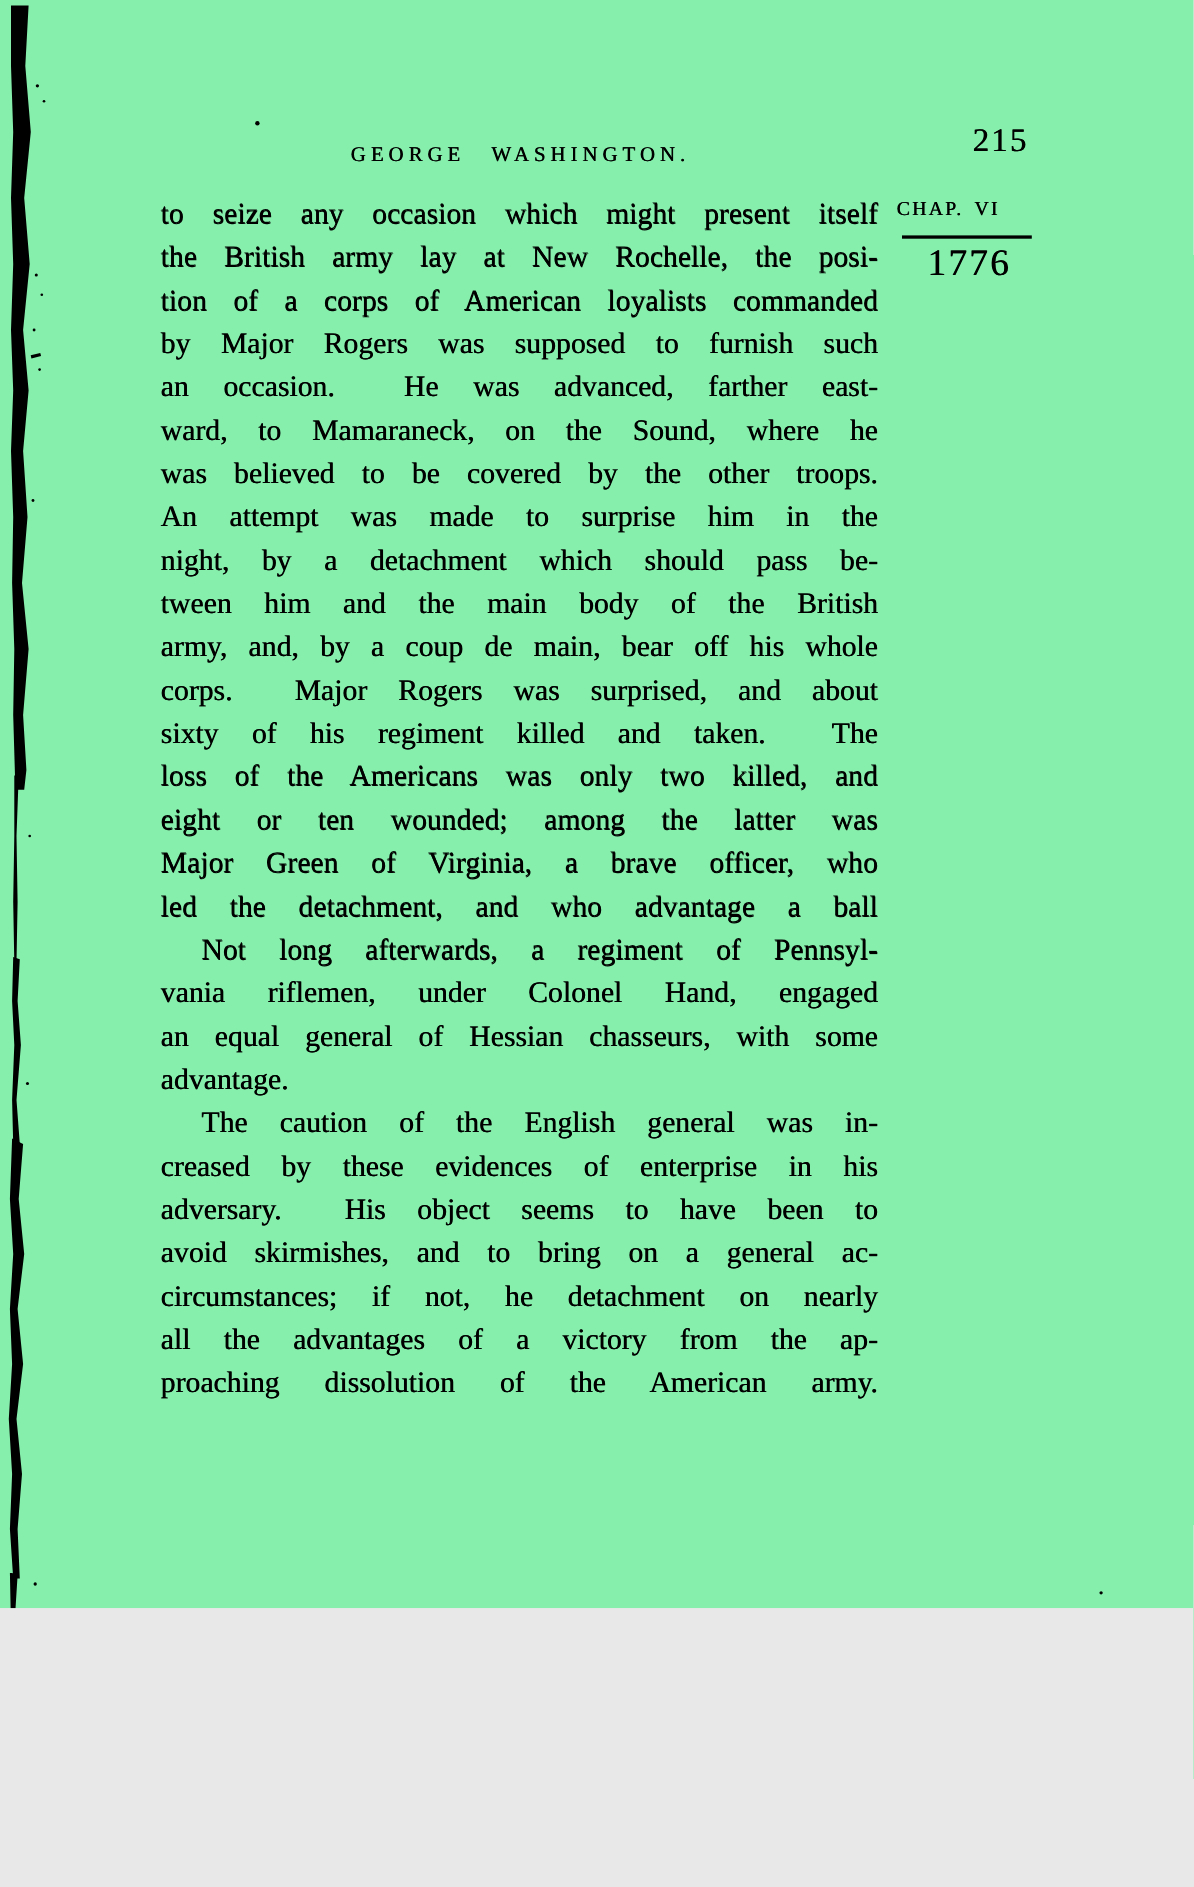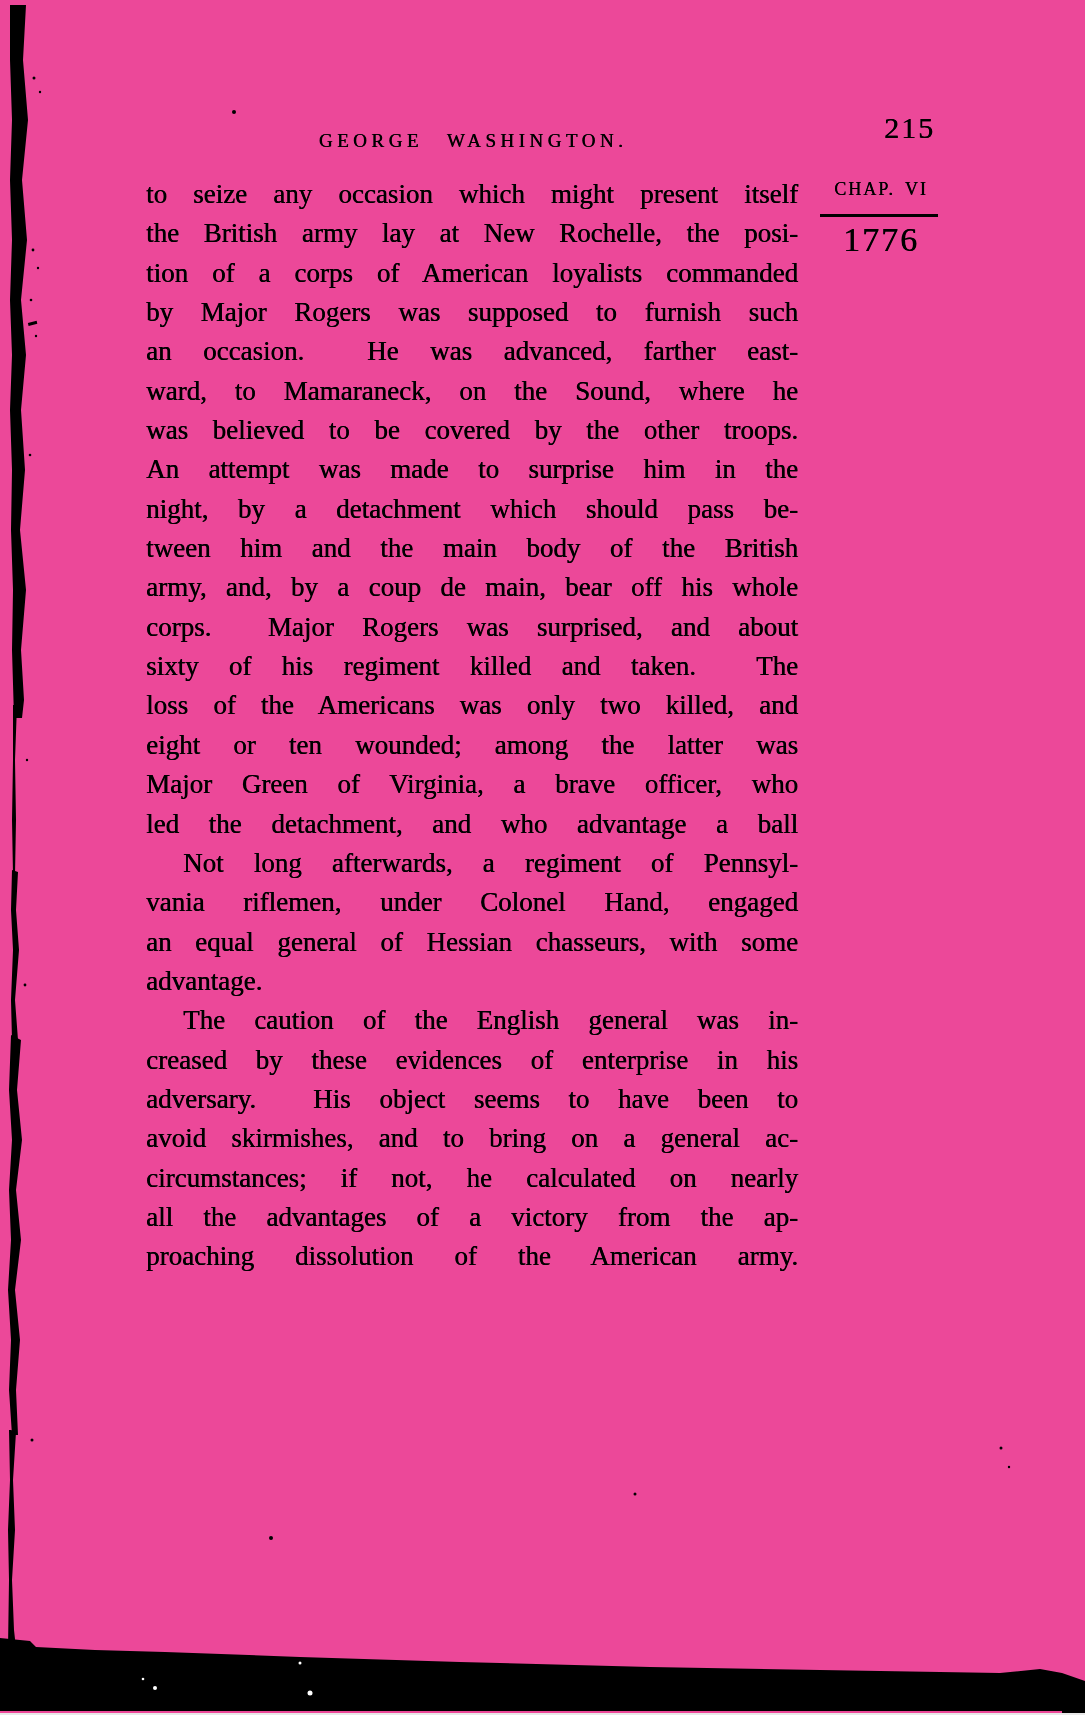--- a/index.html
+++ b/index.html
@@ -1,19 +1,19 @@
 <!DOCTYPE html>
 <html><head>
 <meta charset="utf-8">
 <style>
   html,body { margin:0; padding:0; background:#e8e8e8; }
   .page {
     position:relative;
-    width:1085px; height:1713px;
-    background:#ec4899;
+    width:1085px; height:1462px;
+    background:#86efac;
     overflow:hidden;
     font-family:"Liberation Serif","DejaVu Serif",serif;
     color:#000;
   }
   .ink { text-shadow:0.45px 0.35px 0 #000; }
   .artifacts {
     position:absolute; left:0; top:0; width:1085px; height:1715px;
     z-index:1; pointer-events:none;
   }
   .running-header {
@@ -22,21 +22,21 @@
     font-size:19px; letter-spacing:4.5px; word-spacing:15px;
     z-index:2;
   }
   .page-number {
     position:absolute; top:111px; left:884px;
     font-size:30px; letter-spacing:2px;
     z-index:2;
   }
   .chap-label {
     position:absolute; top:179px; left:815px; width:132px;
-    text-align:center;
+    text-align:left;
     font-size:18px; letter-spacing:2px; word-spacing:4px;
     z-index:2;
   }
   .margin-rule {
     position:absolute; top:214px; left:820px; width:118px; height:3px;
     background:#000; z-index:2;
   }
   .year-label {
     position:absolute; top:221px; left:815px; width:132px;
     text-align:center;
@@ -138,18 +138,18 @@
       <div class="line">Major Green of Virginia, a brave officer, who</div>
       <div class="line">led the detachment, and who advantage a ball</div>
       <div class="line indent">Not long afterwards, a regiment of Pennsyl-</div>
       <div class="line">vania riflemen, under Colonel Hand, engaged</div>
       <div class="line">an equal general of Hessian chasseurs, with some</div>
       <div class="line para-end">advantage.</div>
       <div class="line indent">The caution of the English general was in-</div>
       <div class="line">creased by these evidences of enterprise in his</div>
       <div class="line">adversary.&nbsp; His object seems to have been to</div>
       <div class="line">avoid skirmishes, and to bring on a general ac-</div>
-      <div class="line">circumstances; if not, he calculated on nearly</div>
+      <div class="line">circumstances; if not, he detachment on nearly</div>
       <div class="line">all the advantages of a victory from the ap-</div>
       <div class="line">proaching dissolution of the American army.</div>
     </div>
 
 </div>
 
 </body></html>

